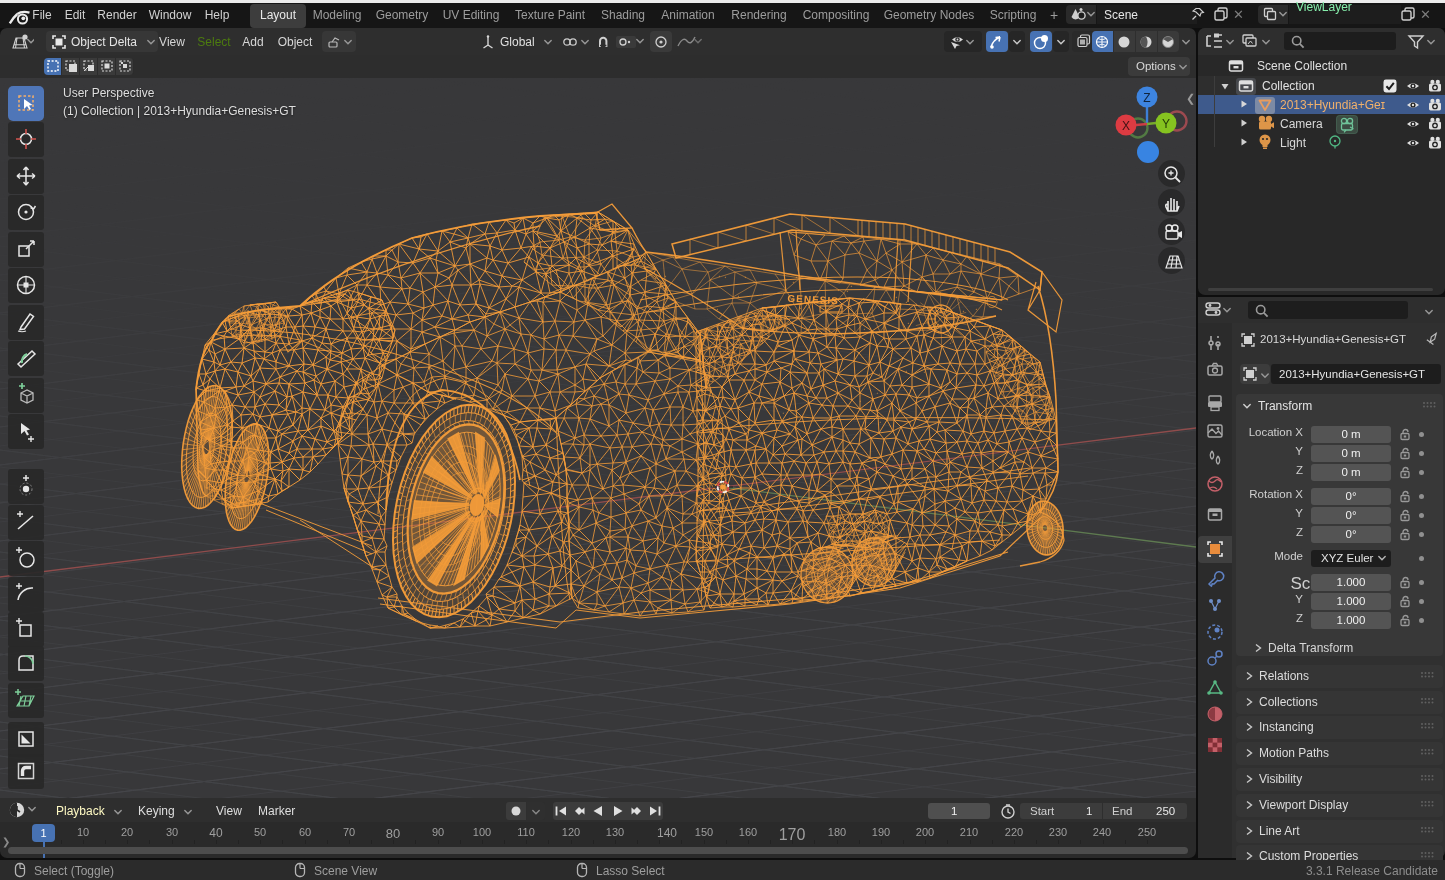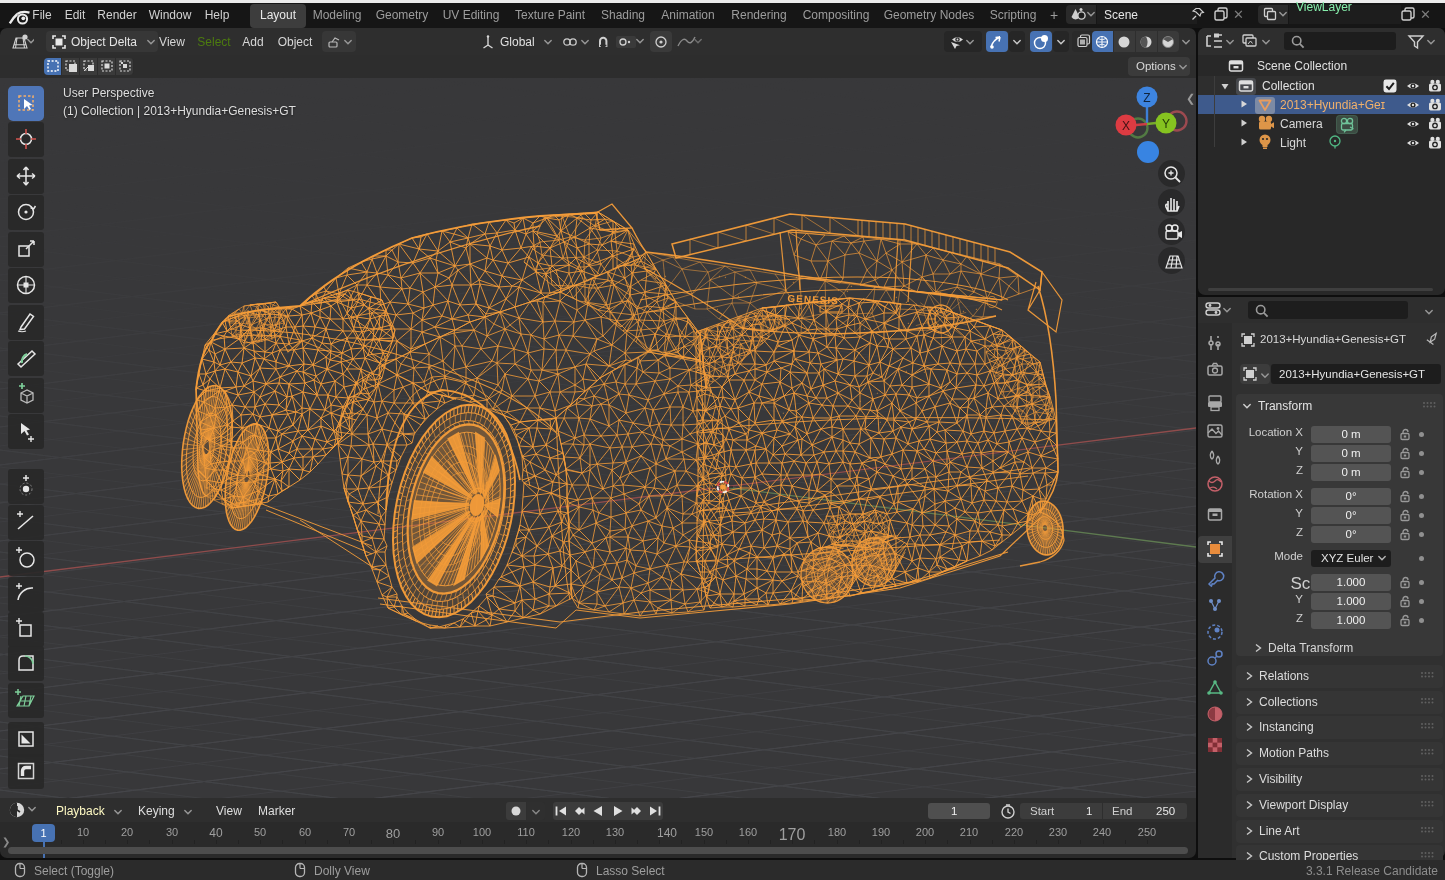--- a/index.html
+++ b/index.html
@@ -1510,18 +1510,18 @@
 <div class="abs" style="left:0;top:860px;width:1445px;height:20px;background:#2b2b2b"></div>
 <svg width="12" height="16" viewBox="0 0 12 16" style="position:absolute;left:14px;top:862px">
     <rect x="1.5" y="1.5" width="9" height="13" rx="4" stroke="#b5b5b5" stroke-width="1.3" fill="none"></rect>
     <path d="M6 1.5 v5 M6 6.5 h4.5" stroke="#b5b5b5" stroke-width="1.2" fill="none"></path>
   </svg>
 <div class="abs txt" style="left:34px;top:864px;color:#9e9e9e">Select (Toggle)</div>
 <svg width="12" height="16" viewBox="0 0 12 16" style="position:absolute;left:294px;top:862px">
     <rect x="1.5" y="1.5" width="9" height="13" rx="4" stroke="#b5b5b5" stroke-width="1.3" fill="none"></rect>
     <path d="M6 1.5 v5 M6 6.5 h4.5" stroke="#b5b5b5" stroke-width="1.2" fill="none"></path>
   </svg>
-<div class="abs txt" style="left:314px;top:864px;color:#9e9e9e">Dolly View</div>
+<div class="abs txt" style="left:314px;top:864px;color:#9e9e9e">Scene View</div>
 <svg width="12" height="16" viewBox="0 0 12 16" style="position:absolute;left:576px;top:862px">
     <rect x="1.5" y="1.5" width="9" height="13" rx="4" stroke="#b5b5b5" stroke-width="1.3" fill="none"></rect>
     <path d="M6 1.5 v5 M6 6.5 h4.5" stroke="#b5b5b5" stroke-width="1.2" fill="none"></path>
   </svg>
 <div class="abs txt" style="left:596px;top:864px;color:#9e9e9e">Lasso Select</div>
 <div class="abs txt" style="left:1438px;top:864px;transform:translateX(-100%);color:#8d8d8d">3.3.1 Release Candidate</div>
 </body></html>

